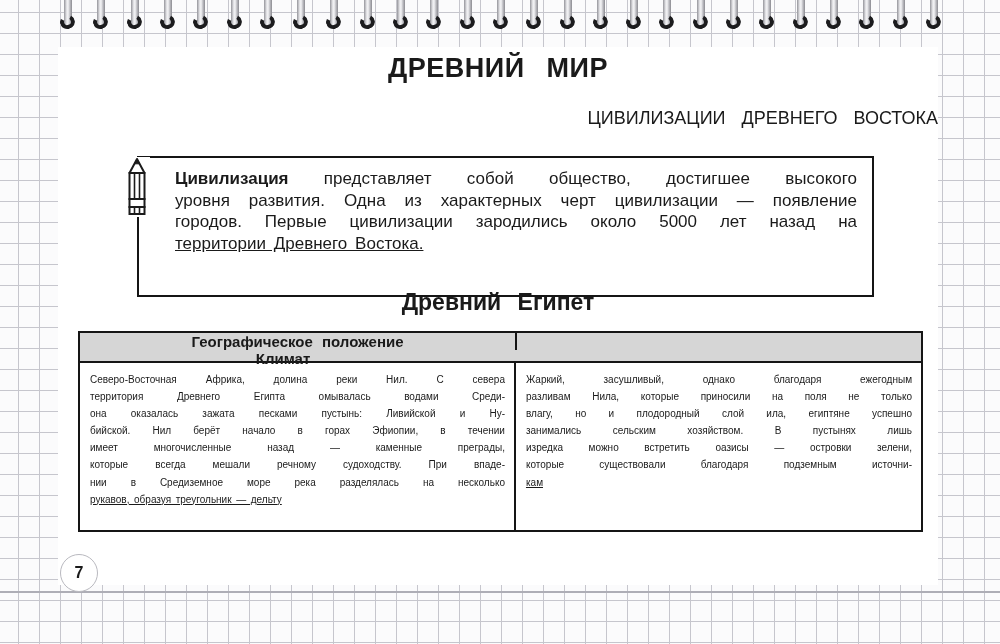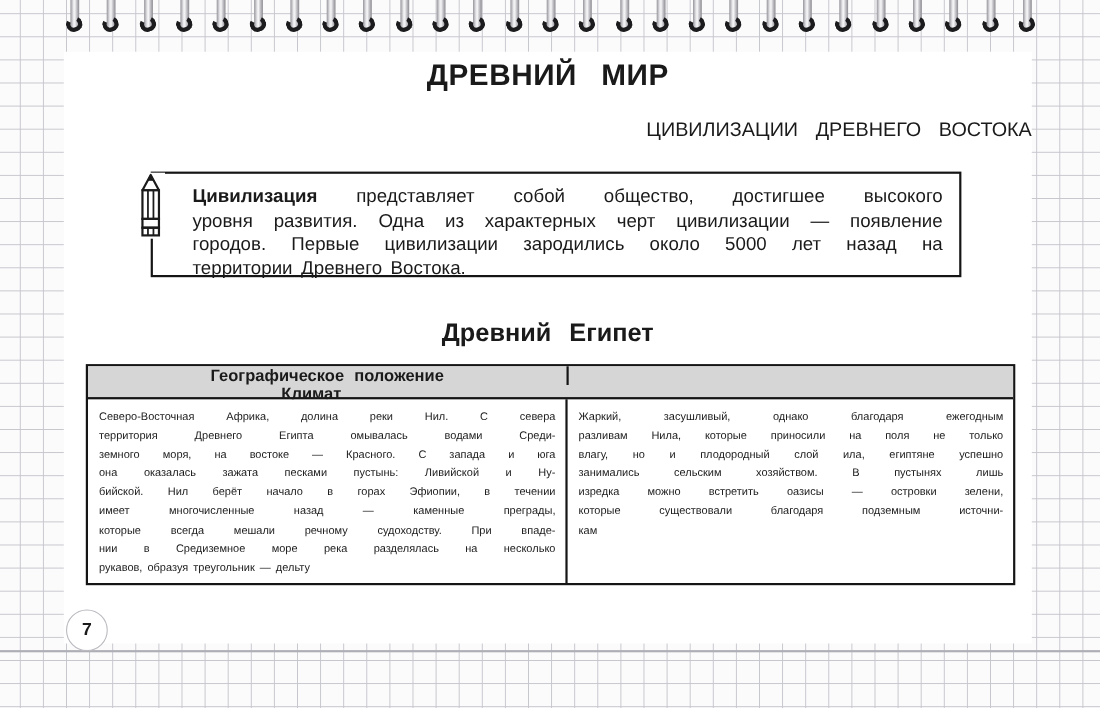--- a/index.html
+++ b/index.html
@@ -30,28 +30,28 @@
     transform:rotate(-18deg);box-sizing:border-box;
   }
   
   .title{position:absolute;left:0;top:6px;width:100%;text-align:center;
     font-size:27px;font-weight:bold;letter-spacing:.5px;word-spacing:14px;}
   .subtitle{position:absolute;left:0;top:61px;width:100%;text-align:right;
     font-size:18px;font-weight:normal;letter-spacing:0;word-spacing:11px;}
   .section-heading{position:absolute;left:0;top:242px;width:100%;text-align:center;
     font-size:23px;font-weight:bold;word-spacing:10px;}
   
-  .defbox{position:absolute;left:79px;top:109px;width:737px;height:96px;
+  .defbox{position:absolute;left:79px;top:109px;width:737px;height:141px;
     border:2px solid #151515;box-sizing:border-box;background:#fff;}
   .defbox-text{position:absolute;left:36px;right:15px;top:10px;
     font-size:17px;line-height:21.5px;}
   .pencil{position:absolute;left:-15px;top:-1px;width:26px;height:60px;background:#fff;}
   
   .jline{text-align:justify;text-align-last:justify;white-space:pre-wrap;}
-  .jlast{text-align-last:left;word-spacing:.18em;}
+  .jlast{text-align-last:left;word-spacing:.18em;text-decoration:underline;}
   
   .itable{position:absolute;left:20px;top:284px;width:845px;height:201px;
     border:2px solid #151515;box-sizing:border-box;background:#fff;}
   .itable .thead{display:flex;height:30px;background:#d6d6d6;border-bottom:2px solid #151515;box-sizing:border-box;flex-direction:column;}
   .itable .tbody{display:flex;height:167px;}
   .col-geo{width:437px;border-right:2px solid #151515;box-sizing:border-box;}
   .col-cli{width:406px;box-sizing:border-box;}
   .th{display:flex;align-items:center;justify-content:center;
     font-size:15px;font-weight:bold;word-spacing:5px;}
   .td{padding:8px 9px 0 10px;font-size:10px;line-height:17.1px;}
@@ -100,21 +100,20 @@
 
     <div class="itable">
       <div class="thead">
         <div class="th col-geo">Географическое положение</div>
         <div class="th col-cli">Климат</div>
       </div>
       <div class="tbody">
         <div class="td col-geo">
           <div class="jline">Северо-Восточная Африка, долина реки Нил. С севера</div>
           <div class="jline">территория Древнего Египта омывалась водами Среди-</div>
-          <div class="jline">земного моря, на востоке — Красного. С запада и юга</div>
           <div class="jline">она оказалась зажата песками пустынь: Ливийской и Ну-</div>
           <div class="jline">бийской. Нил берёт начало в горах Эфиопии, в течении</div>
           <div class="jline">имеет многочисленные назад — каменные преграды,</div>
           <div class="jline">которые всегда мешали речному судоходству. При впаде-</div>
           <div class="jline">нии в Средиземное море река разделялась на несколько</div>
           <div class="jline jlast">рукавов, образуя треугольник — дельту</div>
         </div>
         <div class="td col-cli">
           <div class="jline">Жаркий, засушливый, однако благодаря ежегодным</div>
           <div class="jline">разливам Нила, которые приносили на поля не только</div>

